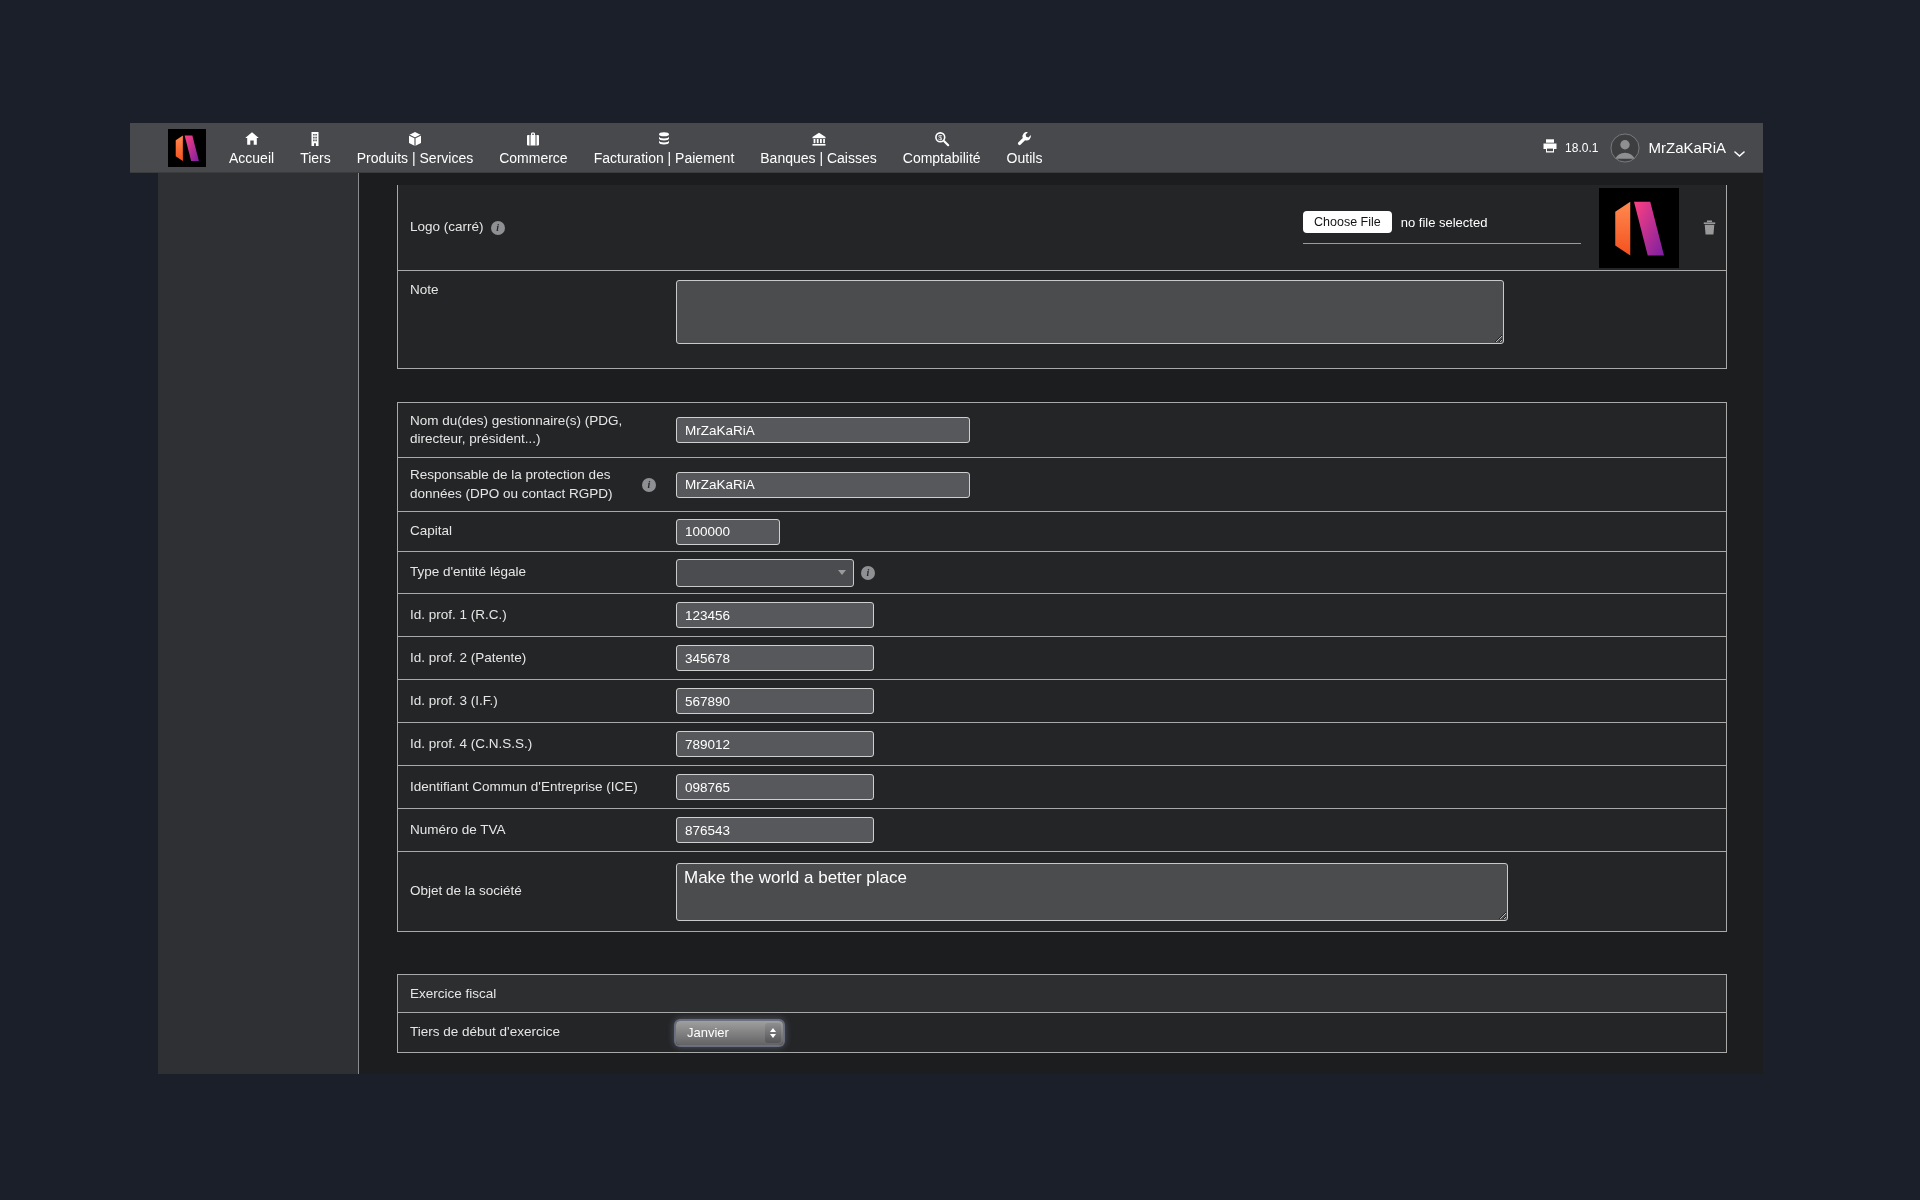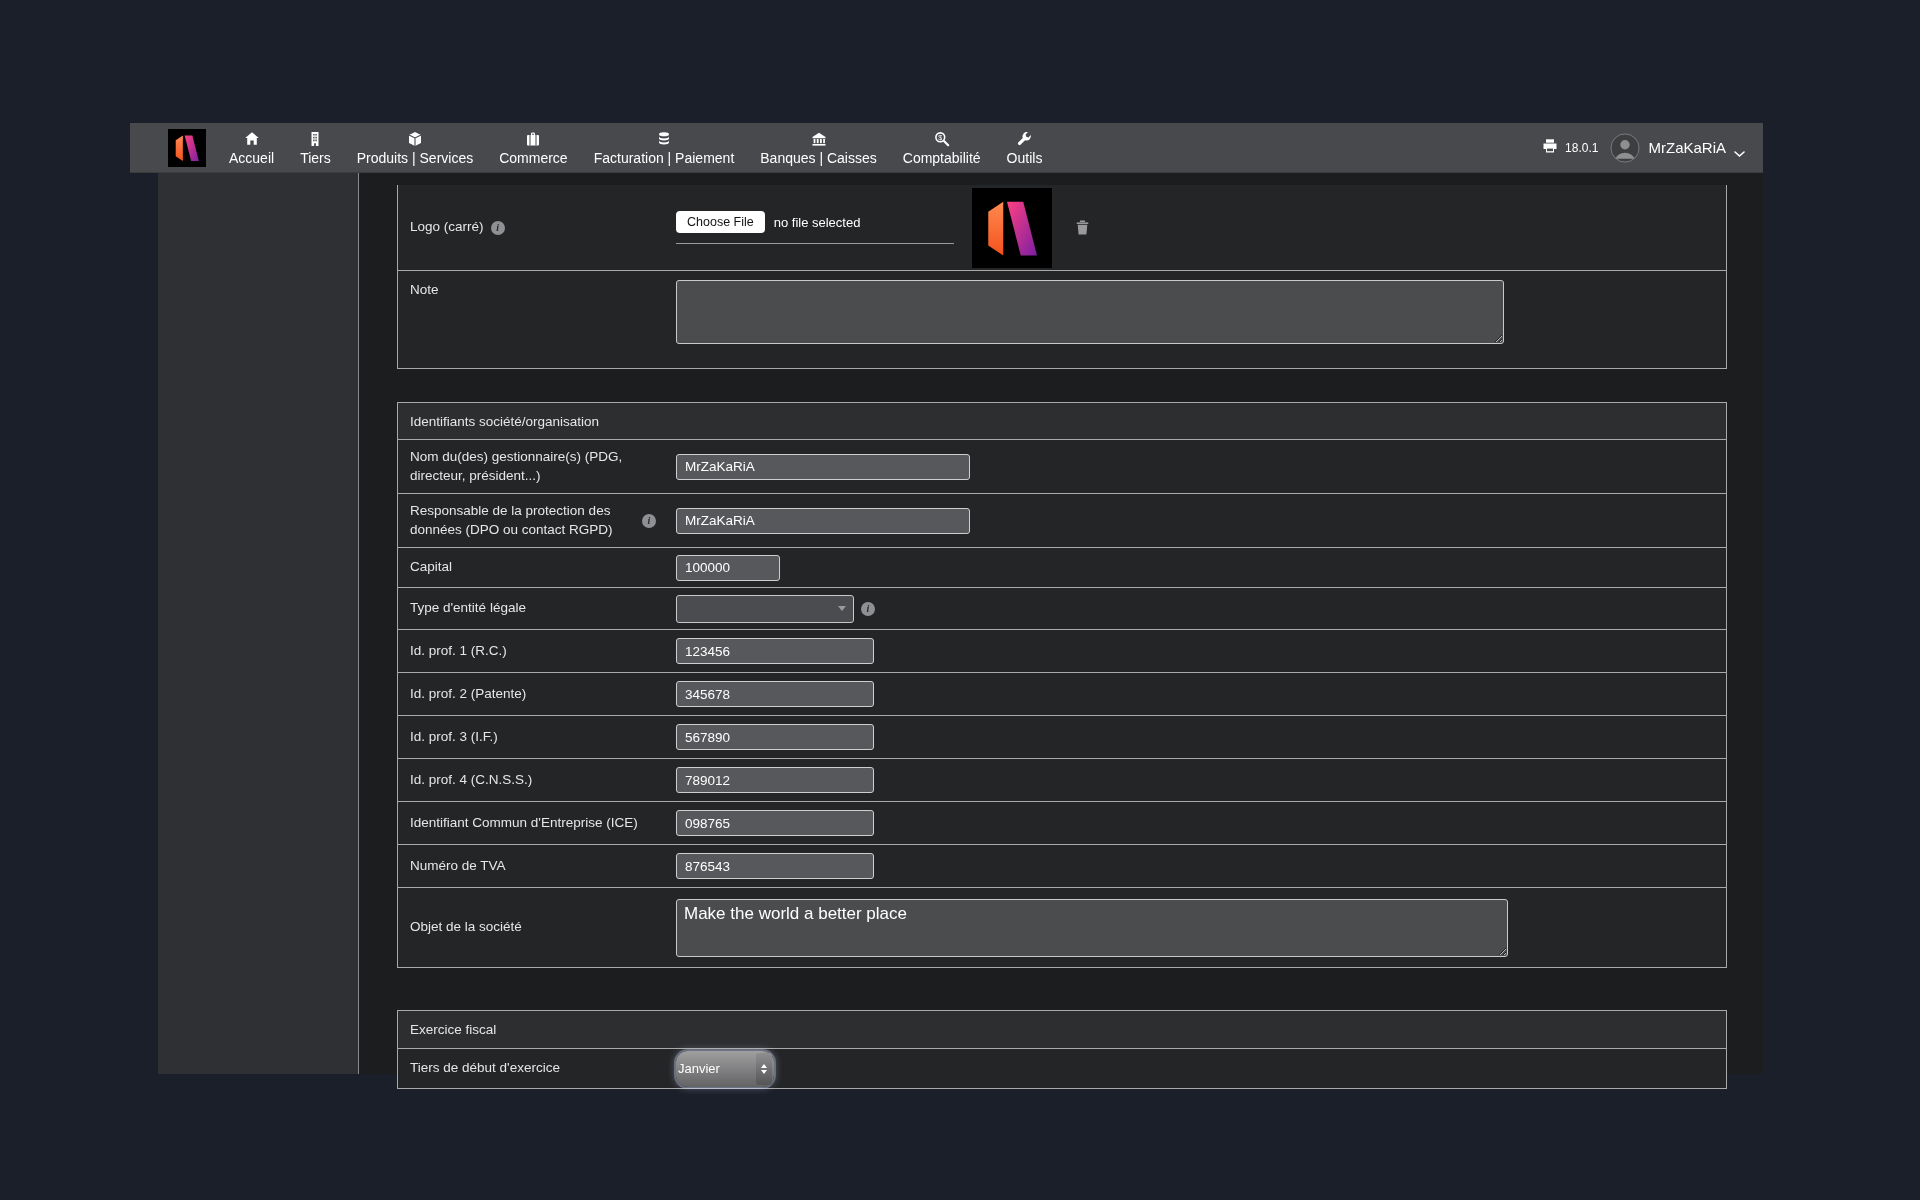--- a/index.html
+++ b/index.html
@@ -61,33 +61,33 @@
        position:relative;display:inline-flex;align-items:center;cursor:pointer;}
   .sel .arr{position:absolute;right:7px;top:50%;margin-top:-3px;width:0;height:0;
             border-left:4px solid transparent;border-right:4px solid transparent;
             border-top:5px solid #9a9a9a;}
 
   .ta{background:#4b4c4e;border:1px solid #c9c9c9;border-radius:3px;color:#fff;
       font-family:inherit;resize:both;box-sizing:border-box;}
   .ta.note{width:828px;height:64px;margin:9px 0;font-size:12px;padding:6px;}
   .ta.objet{width:832px;height:58px;font-size:17px;padding:4px 7px;}
 
-  .file-row{gap:4px;}
+  .file-row{gap:4px;justify-content:flex-end;}
   .file-widget{display:flex;align-items:center;gap:9px;border-bottom:1px solid #9b9b9b;
                padding-bottom:10px;width:278px;box-sizing:border-box;}
   .file-btn{background:#fff;color:#141414;border:none;border-radius:4px;height:22px;
             padding:0 11px;font-size:12.5px;font-family:inherit;cursor:pointer;white-space:nowrap;}
   .file-status{color:#fff;font-size:13px;white-space:nowrap;}
   .logo-preview{width:80px;height:80px;margin-left:14px;flex:0 0 auto;}
   .logo-preview svg{display:block;width:80px;height:80px;}
   .trash{margin-left:18px;cursor:pointer;display:flex;}
   .trash svg{width:17px;height:17px;}
 
-  .mac-select{height:36px;min-width:70px;border-radius:12px;color:#fff;font-size:13px;
-      display:inline-flex;align-items:center;padding:0 26px 0 2px;position:relative;cursor:pointer;
+  .mac-select{height:24px;min-width:70px;border-radius:4px;color:#fff;font-size:13px;
+      display:inline-flex;align-items:center;padding:0 26px 0 11px;position:relative;cursor:pointer;
       background:linear-gradient(#9f9fa0,#636365);
       box-shadow:0 0 0 2px rgba(205,220,255,.30),0 0 7px 2px rgba(205,220,255,.28);}
   .mac-select .spin{position:absolute;right:2px;top:2px;bottom:2px;width:16px;border-radius:3px;
       background:linear-gradient(#8e8e90,#555557);display:flex;flex-direction:column;
       align-items:center;justify-content:center;gap:2px;}
   .tri-up{width:0;height:0;border-left:3.5px solid transparent;border-right:3.5px solid transparent;
           border-bottom:4px solid #fff;}
   .tri-dn{width:0;height:0;border-left:3.5px solid transparent;border-right:3.5px solid transparent;
           border-top:4px solid #fff;}
 </style>
@@ -268,21 +268,20 @@
             <div class="cell label">
               <span>Note</span>
             </div>
             <div class="cell value">
               <textarea class="ta note" style=""></textarea>
             </div>
           </div>
         </section>
 
         <section class="tbl tbl2">
-          <div class="sect-header">Identifiants société/organisation</div>
 
           <div class="row h54">
             <div class="cell label">
                 <span>Nom du(des) gestionnaire(s) (PDG, directeur, président...)</span>
               </div>
             <div class="cell value">
                 <input class="inp lg" value="MrZaKaRiA" style="">
               </div>
           </div>
 

